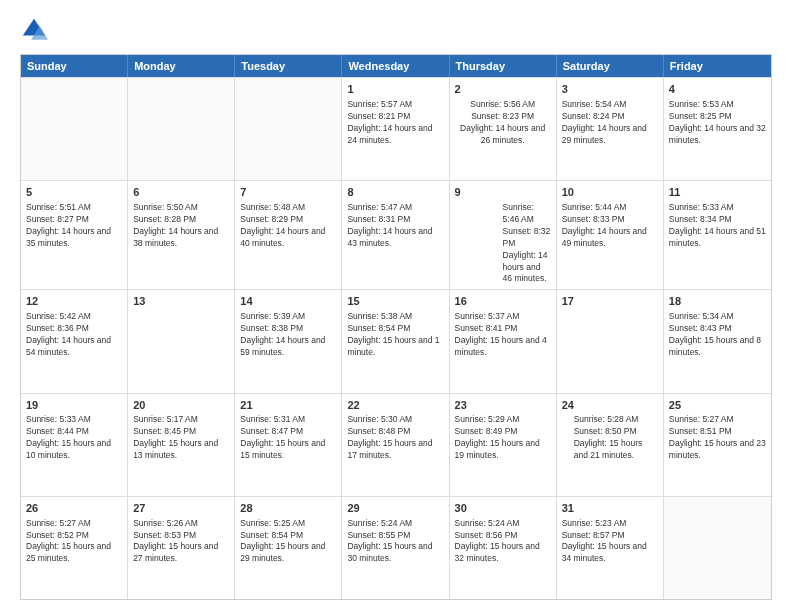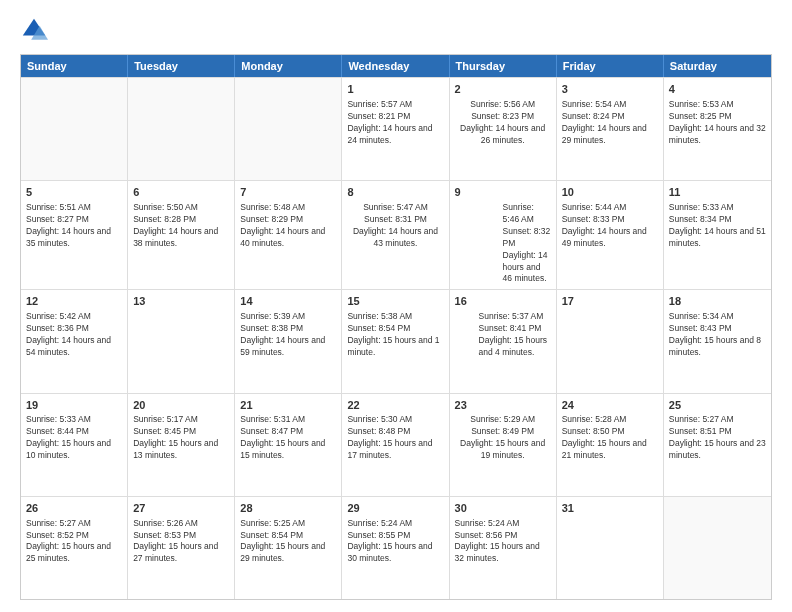--- a/index.html
+++ b/index.html
@@ -130,26 +130,26 @@
     </div>
     <div class="title-block">
       <div class="month-title"></div>
       <div class="location"></div>
     </div>
   </div>
 
   <div class="calendar">
     <div class="cal-header">
     <div class="cal-header-cell">Sunday</div>
+        <div class="cal-header-cell">Monday</div>
         <div class="cal-header-cell">Tuesday</div>
-        <div class="cal-header-cell">Monday</div>
         <div class="cal-header-cell">Wednesday</div>
         <div class="cal-header-cell">Thursday</div>
+        <div class="cal-header-cell">Saturday</div>
         <div class="cal-header-cell">Friday</div>
-        <div class="cal-header-cell">Saturday</div>
       </div>
     <div class="cal-body">
     <div class="cal-row">
           <div class="cal-cell empty"></div>
           <div class="cal-cell empty"></div>
           <div class="cal-cell empty"></div>
           <div class="cal-cell">
             <div class="cell-day">1</div>
             <div class="cell-info" style="white-space: pre-line;">Sunrise: 5:57 AM
 Sunset: 8:21 PM
@@ -188,21 +188,21 @@
 Daylight: 14 hours and 38 minutes.</div>
           </div>
           <div class="cal-cell">
             <div class="cell-day">7</div>
             <div class="cell-info" style="white-space: pre-line;">Sunrise: 5:48 AM
 Sunset: 8:29 PM
 Daylight: 14 hours and 40 minutes.</div>
           </div>
           <div class="cal-cell">
             <div class="cell-day">8</div>
-            <div class="cell-info" style="white-space: pre-line; text-align: center;">Sunrise: 5:47 AM
+            <div class="cell-info" style="white-space: pre-line;">Sunrise: 5:47 AM
 Sunset: 8:31 PM
 Daylight: 14 hours and 43 minutes.</div>
           </div>
           <div class="cal-cell">
             <div class="cell-day">9</div>
             <div class="cell-info" style="white-space: pre-line; margin-left: 48px;">Sunrise: 5:46 AM
 Sunset: 8:32 PM
 Daylight: 14 hours and 46 minutes.</div>
           </div>
           <div class="cal-cell">
@@ -235,21 +235,21 @@
 Daylight: 14 hours and 59 minutes.</div>
           </div>
           <div class="cal-cell">
             <div class="cell-day">15</div>
             <div class="cell-info" style="white-space: pre-line;">Sunrise: 5:38 AM
 Sunset: 8:54 PM
 Daylight: 15 hours and 1 minute.</div>
           </div>
           <div class="cal-cell">
             <div class="cell-day">16</div>
-            <div class="cell-info" style="white-space: pre-line; margin-left: 24px;">Sunrise: 5:37 AM
+            <div class="cell-info" style="white-space: pre-line;">Sunrise: 5:37 AM
 Sunset: 8:41 PM
 Daylight: 15 hours and 4 minutes.</div>
           </div>
           <div class="cal-cell">
             <div class="cell-day">17</div>
           </div>
           <div class="cal-cell">
             <div class="cell-day">18</div>
             <div class="cell-info" style="white-space: pre-line;">Sunrise: 5:34 AM
 Sunset: 8:43 PM
@@ -276,27 +276,27 @@
 Daylight: 15 hours and 15 minutes.</div>
           </div>
           <div class="cal-cell">
             <div class="cell-day">22</div>
             <div class="cell-info" style="white-space: pre-line;">Sunrise: 5:30 AM
 Sunset: 8:48 PM
 Daylight: 15 hours and 17 minutes.</div>
           </div>
           <div class="cal-cell">
             <div class="cell-day">23</div>
-            <div class="cell-info" style="white-space: pre-line; text-align: center;">Sunrise: 5:29 AM
+            <div class="cell-info" style="white-space: pre-line;">Sunrise: 5:29 AM
 Sunset: 8:49 PM
 Daylight: 15 hours and 19 minutes.</div>
           </div>
           <div class="cal-cell">
             <div class="cell-day">24</div>
-            <div class="cell-info" style="white-space: pre-line;">Sunrise: 5:28 AM
+            <div class="cell-info" style="white-space: pre-line; margin-left: 12px;">Sunrise: 5:28 AM
 Sunset: 8:50 PM
 Daylight: 15 hours and 21 minutes.</div>
           </div>
           <div class="cal-cell">
             <div class="cell-day">25</div>
             <div class="cell-info" style="white-space: pre-line;">Sunrise: 5:27 AM
 Sunset: 8:51 PM
 Daylight: 15 hours and 23 minutes.</div>
           </div>
         </div>
@@ -326,18 +326,21 @@
 Daylight: 15 hours and 30 minutes.</div>
           </div>
           <div class="cal-cell">
             <div class="cell-day">30</div>
             <div class="cell-info" style="white-space: pre-line;">Sunrise: 5:24 AM
 Sunset: 8:56 PM
 Daylight: 15 hours and 32 minutes.</div>
           </div>
           <div class="cal-cell">
             <div class="cell-day">31</div>
+            <div class="cell-info" style="white-space: pre-line;">Sunrise: 5:23 AM
+Sunset: 8:57 PM
+Daylight: 15 hours and 34 minutes.</div>
           </div>
           <div class="cal-cell empty"></div>
         </div>
       </div>
   </div>
 </div>
 
 </body></html>

